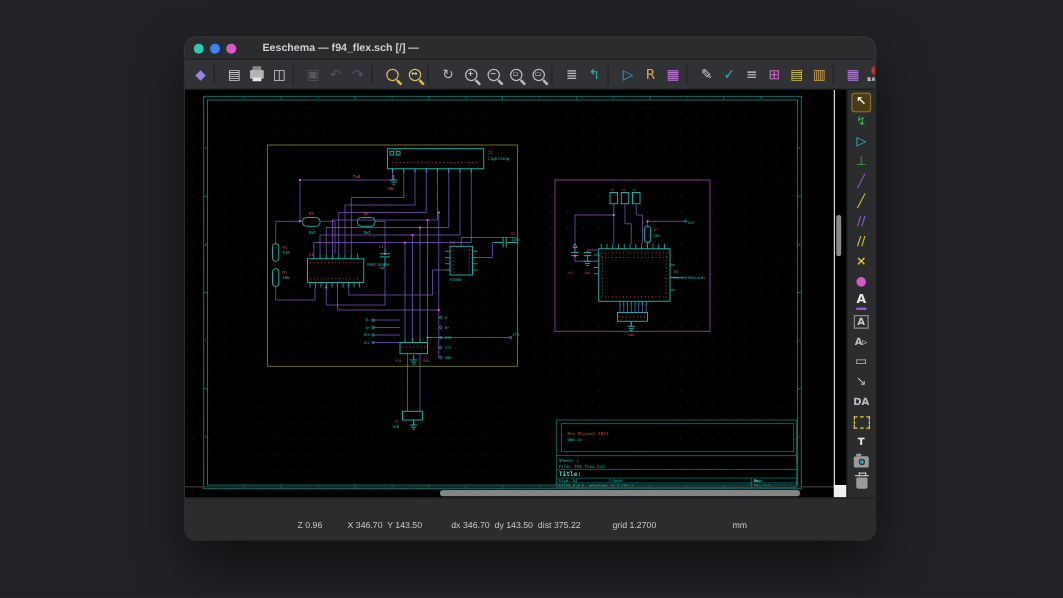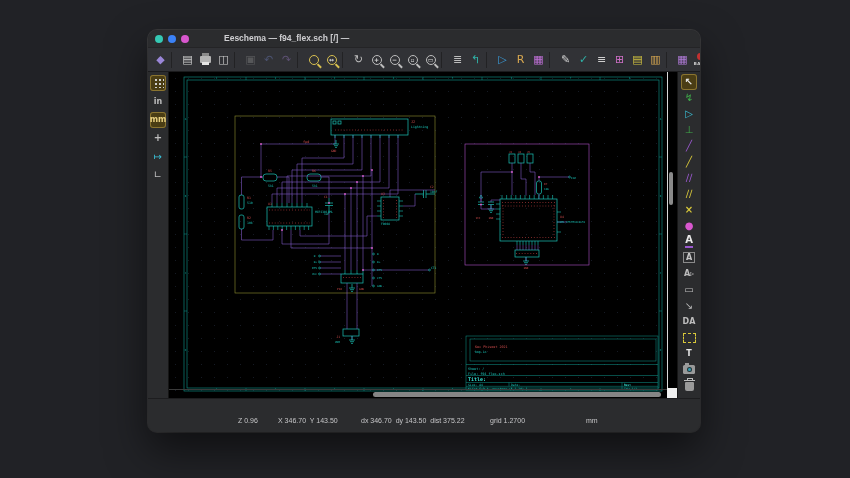--- a/index.html
+++ b/index.html
@@ -7,21 +7,21 @@
        font-family:"Liberation Sans",sans-serif;position:relative;}
   
   .win{position:absolute;left:148px;top:30px;width:552px;height:402px;
        background:#2b2c2e;border-radius:9px;overflow:hidden;
        box-shadow:0 18px 40px rgba(0,0,0,.55),0 0 0 1px #3a3a3c;
        display:flex;flex-direction:column;}
   
   .titlebar{height:17px;background:#2b2c2e;position:relative;flex:none;border-bottom:1px solid #242426;}
   .lights{position:absolute;left:7px;top:4.5px;display:flex;gap:5px;}
   .light{width:8px;height:8px;border-radius:50%;}
-  .wtitle{position:absolute;left:76px;top:0;line-height:17px;font-size:8.5px;
+  .wtitle{position:absolute;left:62px;top:0;line-height:17px;font-size:8.5px;
           font-weight:700;color:#cfcfd2;white-space:pre;}
   
   .toolbar{height:23px;background:#313236;border-bottom:1px solid #1b1b1d;flex:none;
            display:flex;align-items:center;padding:0 4px;gap:1px;}
   .tbtn{width:17px;height:18px;border-radius:3px;display:flex;align-items:center;
         justify-content:center;flex:none;position:relative;}
   .tbtn .g{font-family:"DejaVu Sans",sans-serif;font-size:11px;line-height:1;}
   .tbtn.disabled{opacity:.42;}
   .tbtn.active{background:#4a3d14;box-shadow:inset 0 0 0 1px #8a7430;}
   .tsep{width:5px;height:16px;flex:none;border-left:1px solid #222224;margin:0 1px;}
@@ -191,40 +191,20 @@
       </div>
       <div class="tbtn">
         <span class="ic-back">
           <span class="dot"></span>
           <span class="bk">BACK</span>
         </span>
       </div>
     </div>
 
   <div class="mid">
-    <div class="rail left" id="left-rail">
-        <div class="tbtn active">
-          <span class="ic-grid9"></span>
-        </div>
-        <div class="tbtn">
-          <span class="ttxt" style="color: rgb(189, 189, 189);">in</span>
-        </div>
-        <div class="tbtn active">
-          <span class="ttxt" style="color: rgb(232, 208, 128);">mm</span>
-        </div>
-        <div class="tbtn">
-          <span class="g" style="color: rgb(189, 189, 189); font-weight: 700;">+</span>
-        </div>
-        <div class="tbtn">
-          <span class="g" style="color: rgb(57, 193, 216);">↦</span>
-        </div>
-        <div class="tbtn">
-          <span class="g" style="color: rgb(189, 189, 189);">∟</span>
-        </div>
-      </div>
 
     <div class="canvas">
       <div class="sheet">
         <svg viewBox="0 0 500 320" width="500" height="320">
 
           <g fill="none" stroke-width="0.6" stroke="#0e9b91">
             <rect x="15" y="5" width="478" height="314"></rect>
             <rect x="18" y="8" width="472" height="308"></rect>
           </g>
           <g id="zone-ticks">

